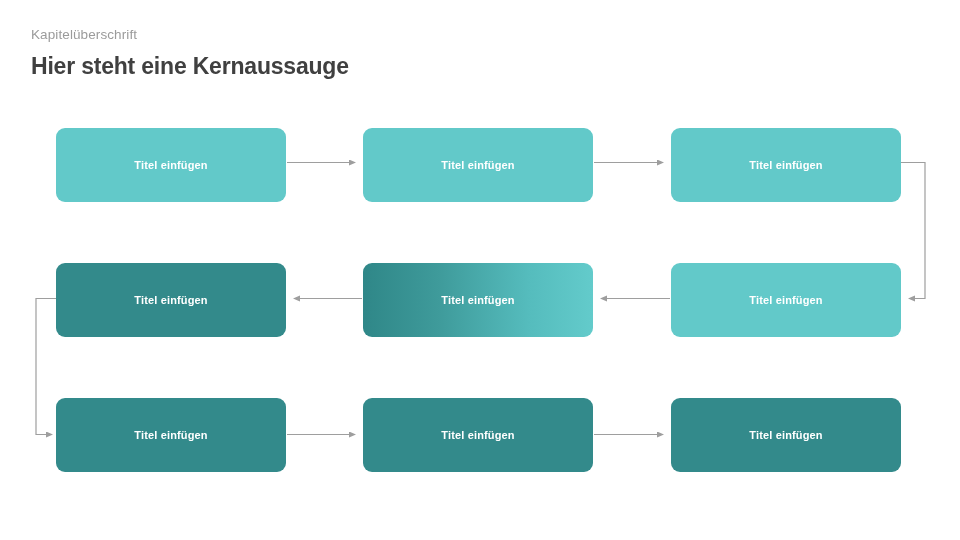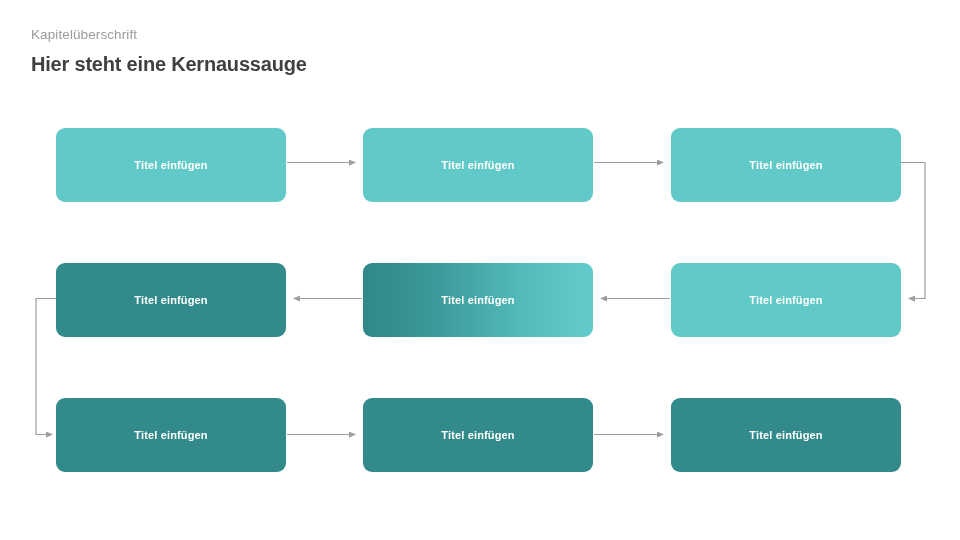--- a/index.html
+++ b/index.html
@@ -28,21 +28,21 @@
     font-size: 13.5px;
     letter-spacing: 0.1px;
     color: #9b9b9b;
     font-weight: 400;
     white-space: nowrap;
   }
   .headline {
     position: absolute;
     left: 31px;
     top: 53px;
-    font-size: 20px;
+    font-size: 23px;
     font-weight: 700;
     color: #404040;
     letter-spacing: -0.2px;
     white-space: nowrap;
   }
 
   
   .node {
     position: absolute;
     width: 230px;

